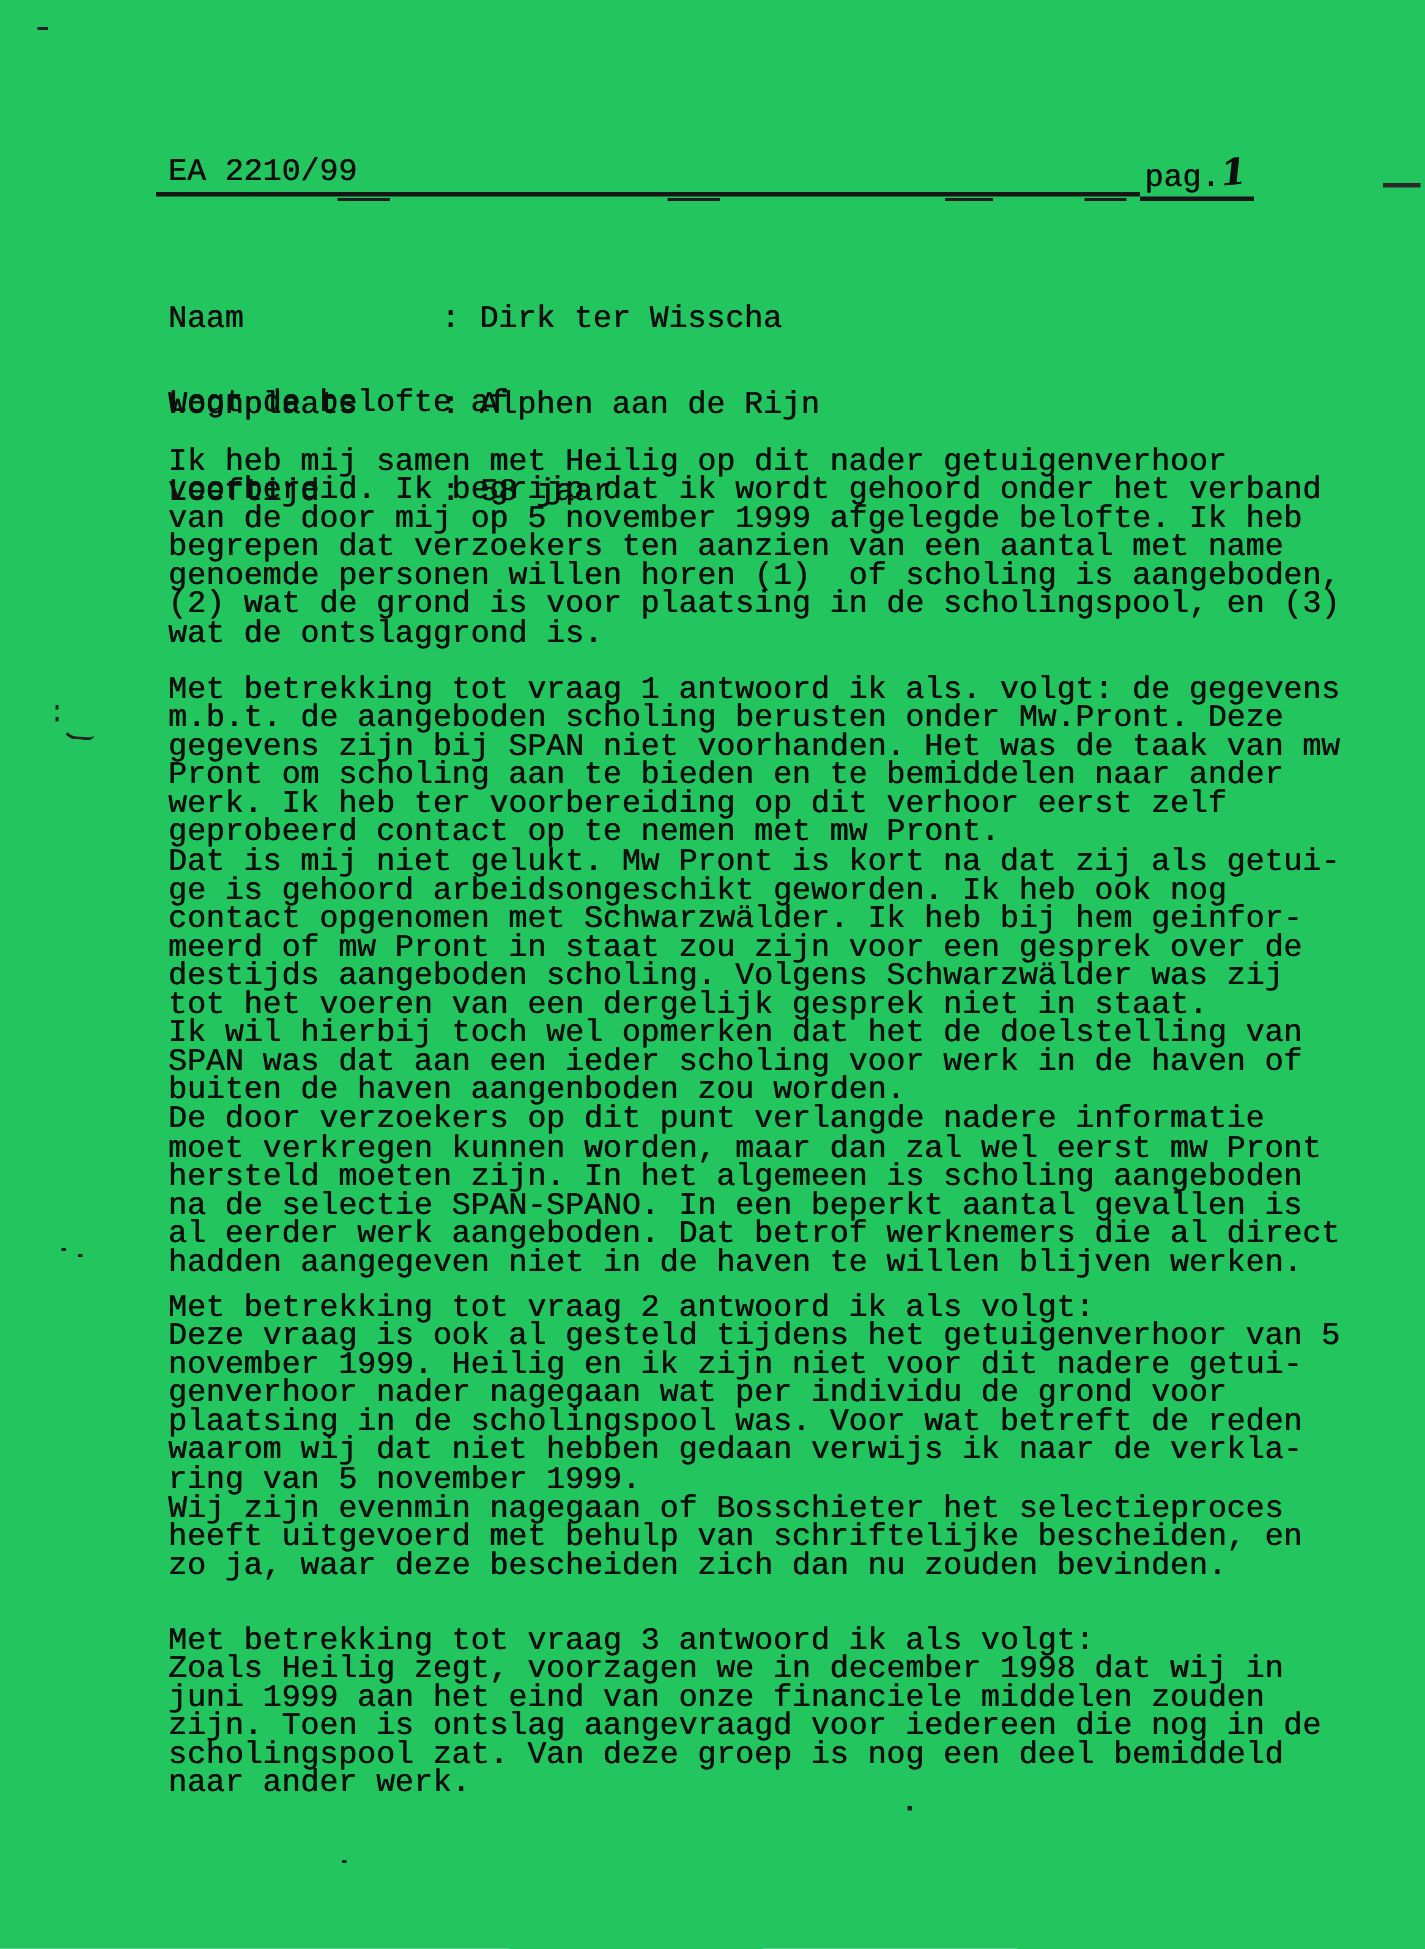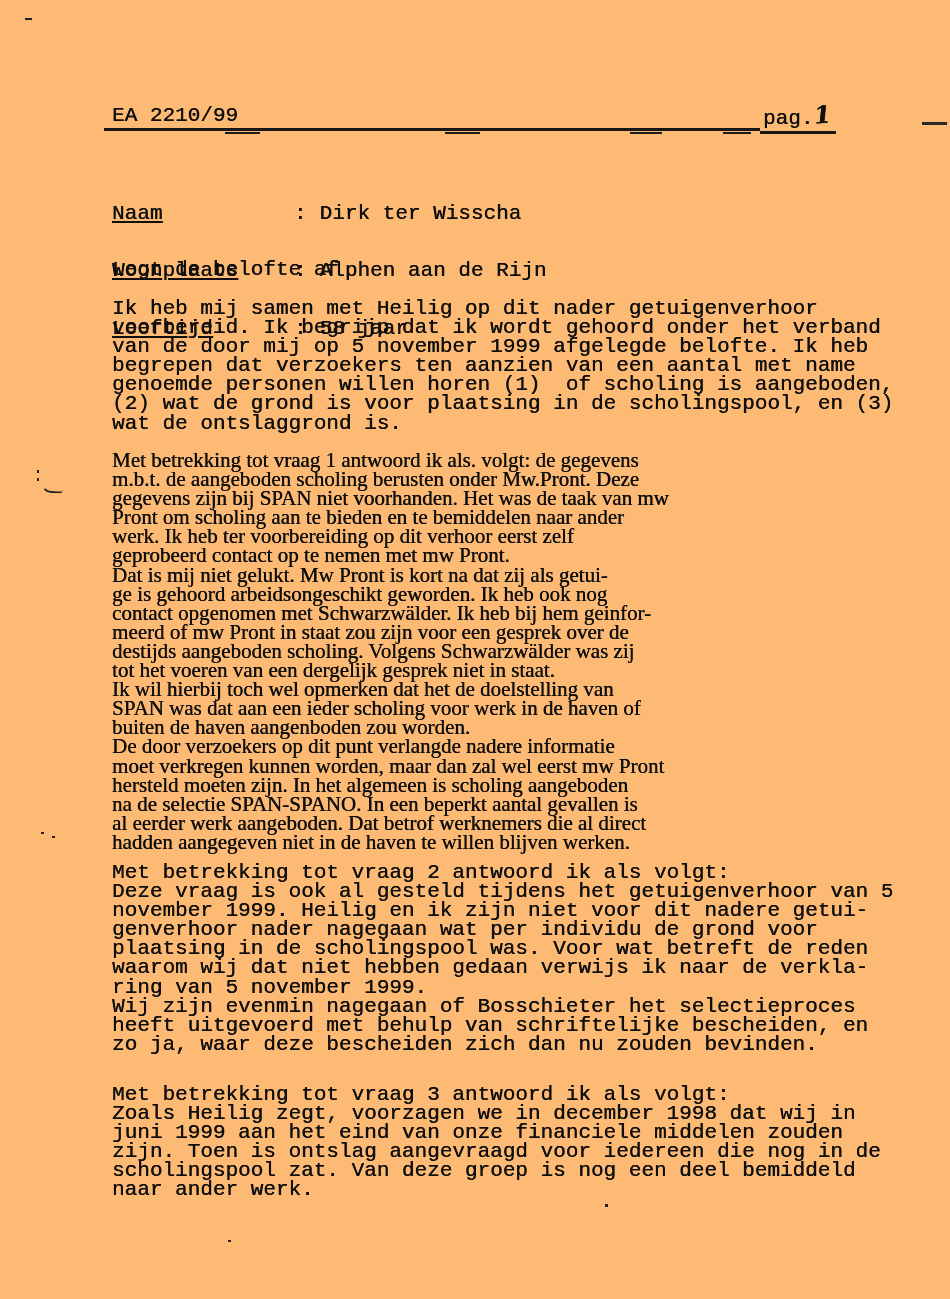--- a/index.html
+++ b/index.html
@@ -4,21 +4,21 @@
 <style>
   html, body { margin: 0; padding: 0; }
   body {
     width: 950px; height: 1299px;
     background: #ffffff;
     font-family: "Liberation Mono", "DejaVu Sans Mono", monospace;
     color: #0f0f0f;
     position: relative;
     overflow: hidden;
   }
-  .page { position: absolute; inset: 0; background: #fdba74; }
+  .page { position: absolute; inset: 0; background: #22c55e; }
   .mono {
     font-size: 21px;
     line-height: 19.1px;
     letter-spacing: 0;
     white-space: pre;
     text-shadow: 0.35px 0 0 currentColor;
   }
   .block { position: absolute; }
 
   
@@ -35,27 +35,27 @@
     margin-left: 1px;
   }
   .rule-main   { left: 104px; top: 128px; width: 656px; height: 3px; background: #161616; }
   .rule-pag    { left: 760px; top: 131px; width: 76px;  height: 3px; background: #161616; }
   .rule-right  { left: 922px; top: 122px; width: 25px;  height: 3px; background: #2a2a2a; }
   .rule-dash   { position: absolute; height: 2px; background: #1d1d1d; }
 
   
   .subject { left: 112px; top: 166px; }
   .drow { white-space: pre; }
-  .dlabel { display: inline-block; width: 182px; text-decoration: underline; }
+  .dlabel { display: inline-block; width: 182px; }
   .dcolon { display: inline-block; margin-right: 13px; }
 
   
   .oath  { left: 112px; top: 260px; text-align: center; }
   .para1 { left: 112px; top: 299px; }
-  .para2 { left: 112px; top: 451px; font-family: Liberation Serif, serif; }
+  .para2 { left: 112px; top: 451px; }
   .para3 { left: 112px; top: 863px; }
   .para4 { left: 112px; top: 1073px; margin-top: 12px; }
 
   
   .speck { position: absolute; background: #222; }
   .speck-topleft   { left: 25px;  top: 18px;   width: 7px; height: 2px; }
   .speck-colon-a   { left: 37px;  top: 470px;  width: 2px; height: 3px; }
   .speck-colon-b   { left: 37px;  top: 478px;  width: 2px; height: 3px; }
   .speck-curl {
     position: absolute; left: 41px; top: 481px; width: 20px; height: 10px;

